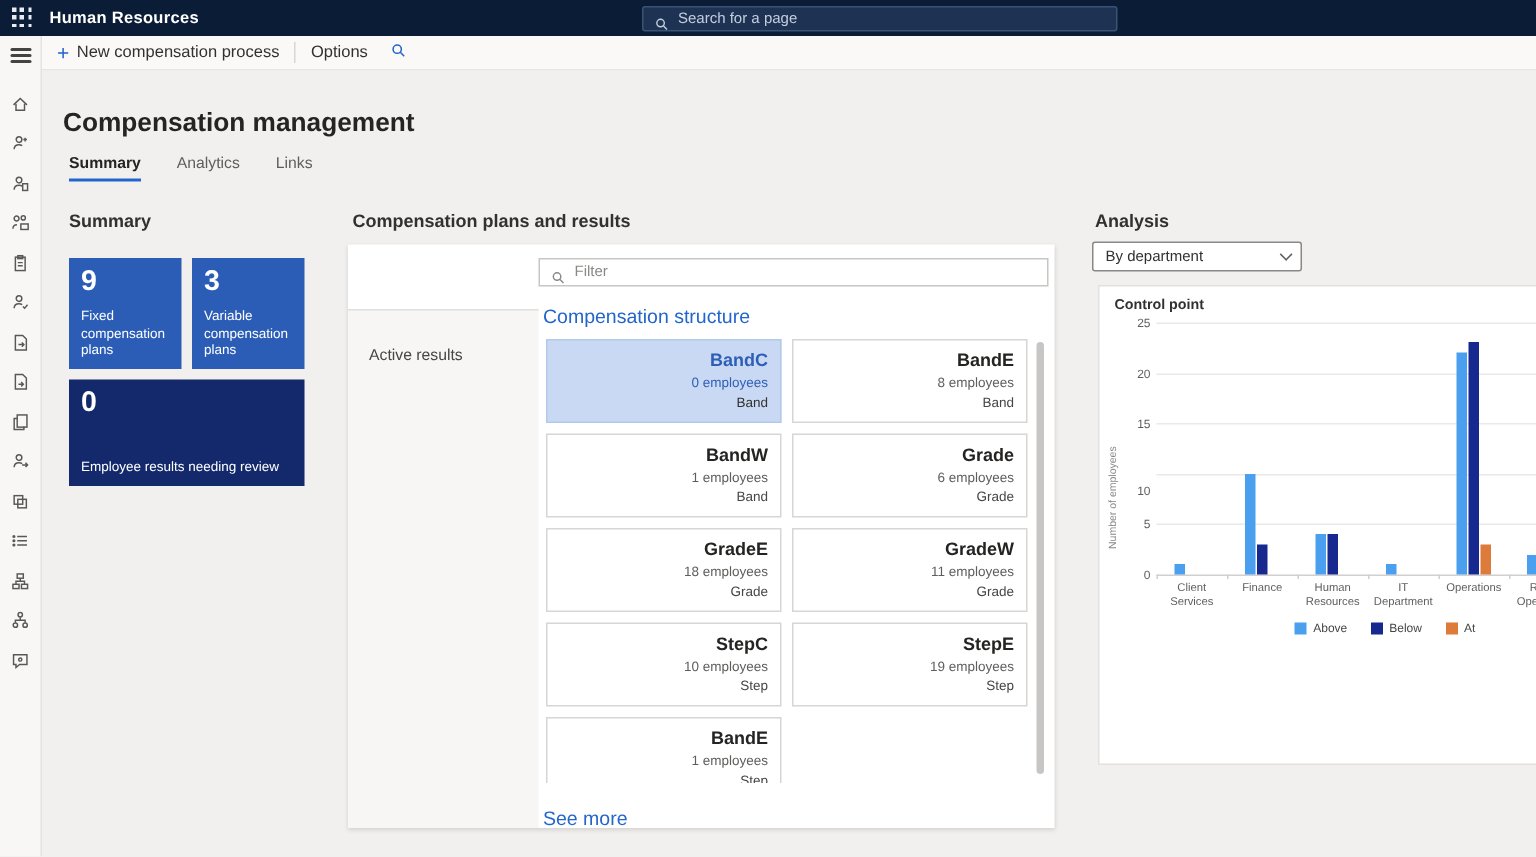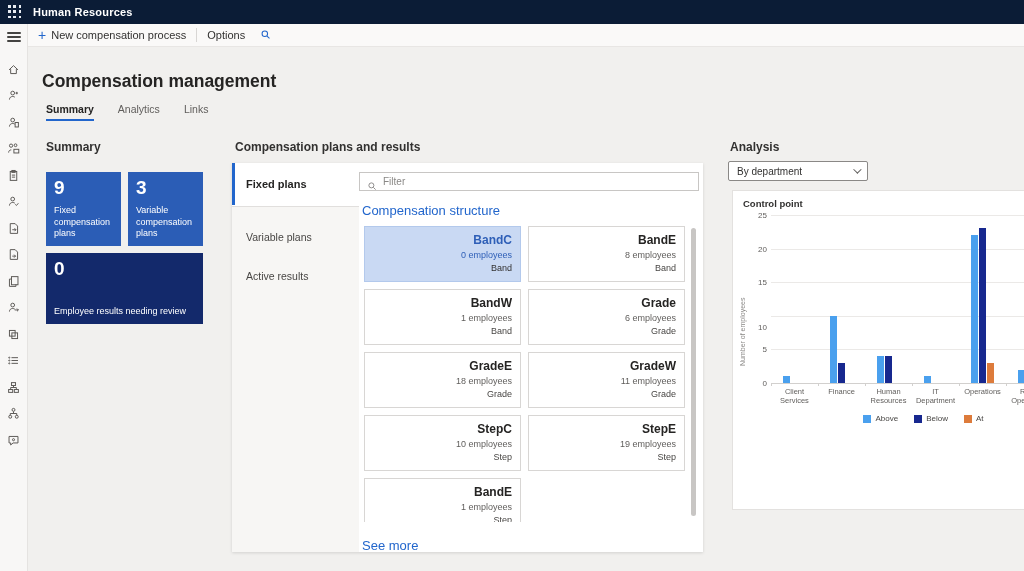--- a/index.html
+++ b/index.html
@@ -100,20 +100,27 @@
       <span></span>
       <span></span>
       <span></span>
       <span></span>
       <span></span>
       <span></span>
       <span></span>
       <span></span>
   </div>
   <div class="app-title">Human Resources</div>
+  <div class="top-search">
+    <span class="ico"><svg viewBox="0 0 16 16" fill="none" stroke="currentColor" stroke-width="1.5">
+          <circle cx="7" cy="7" r="4"></circle>
+          <line x1="10.2" y1="10.2" x2="13.8" y2="13.8"></line>
+        </svg></span>
+    <span class="ph">Search for a page</span>
+  </div>
 </div>
 
 <div class="rail">
   <div class="hamburger">
       <span></span>
       <span></span>
       <span></span>
     </div>
   <div id="rail-icons">
       <div class="rail-icon">
@@ -262,23 +269,21 @@
       <div class="tile full" style="background: rgb(19, 41, 107);">
         <div class="num">0</div>
         <div class="lbl">Employee results needing review</div>
       </div>
     </div>
 </div>
 
 <div class="sec-head plans-head">Compensation plans and results</div>
 <div class="plans-panel">
   <div class="vtabs" id="vtabs">
-      <div class="vtab active">Fixed plans</div>
       <div class="vtab-rest">
-        <div class="vtab">Variable plans</div>
         <div class="vtab">Active results</div>
       </div>
     </div>
   <div class="filter-box">
     <span class="ico"><svg viewBox="0 0 16 16" fill="none" stroke="currentColor" stroke-width="1.5">
           <circle cx="7" cy="7" r="4"></circle>
           <line x1="10.2" y1="10.2" x2="13.8" y2="13.8"></line>
         </svg></span>
     <span class="ph">Filter</span>
   </div>

